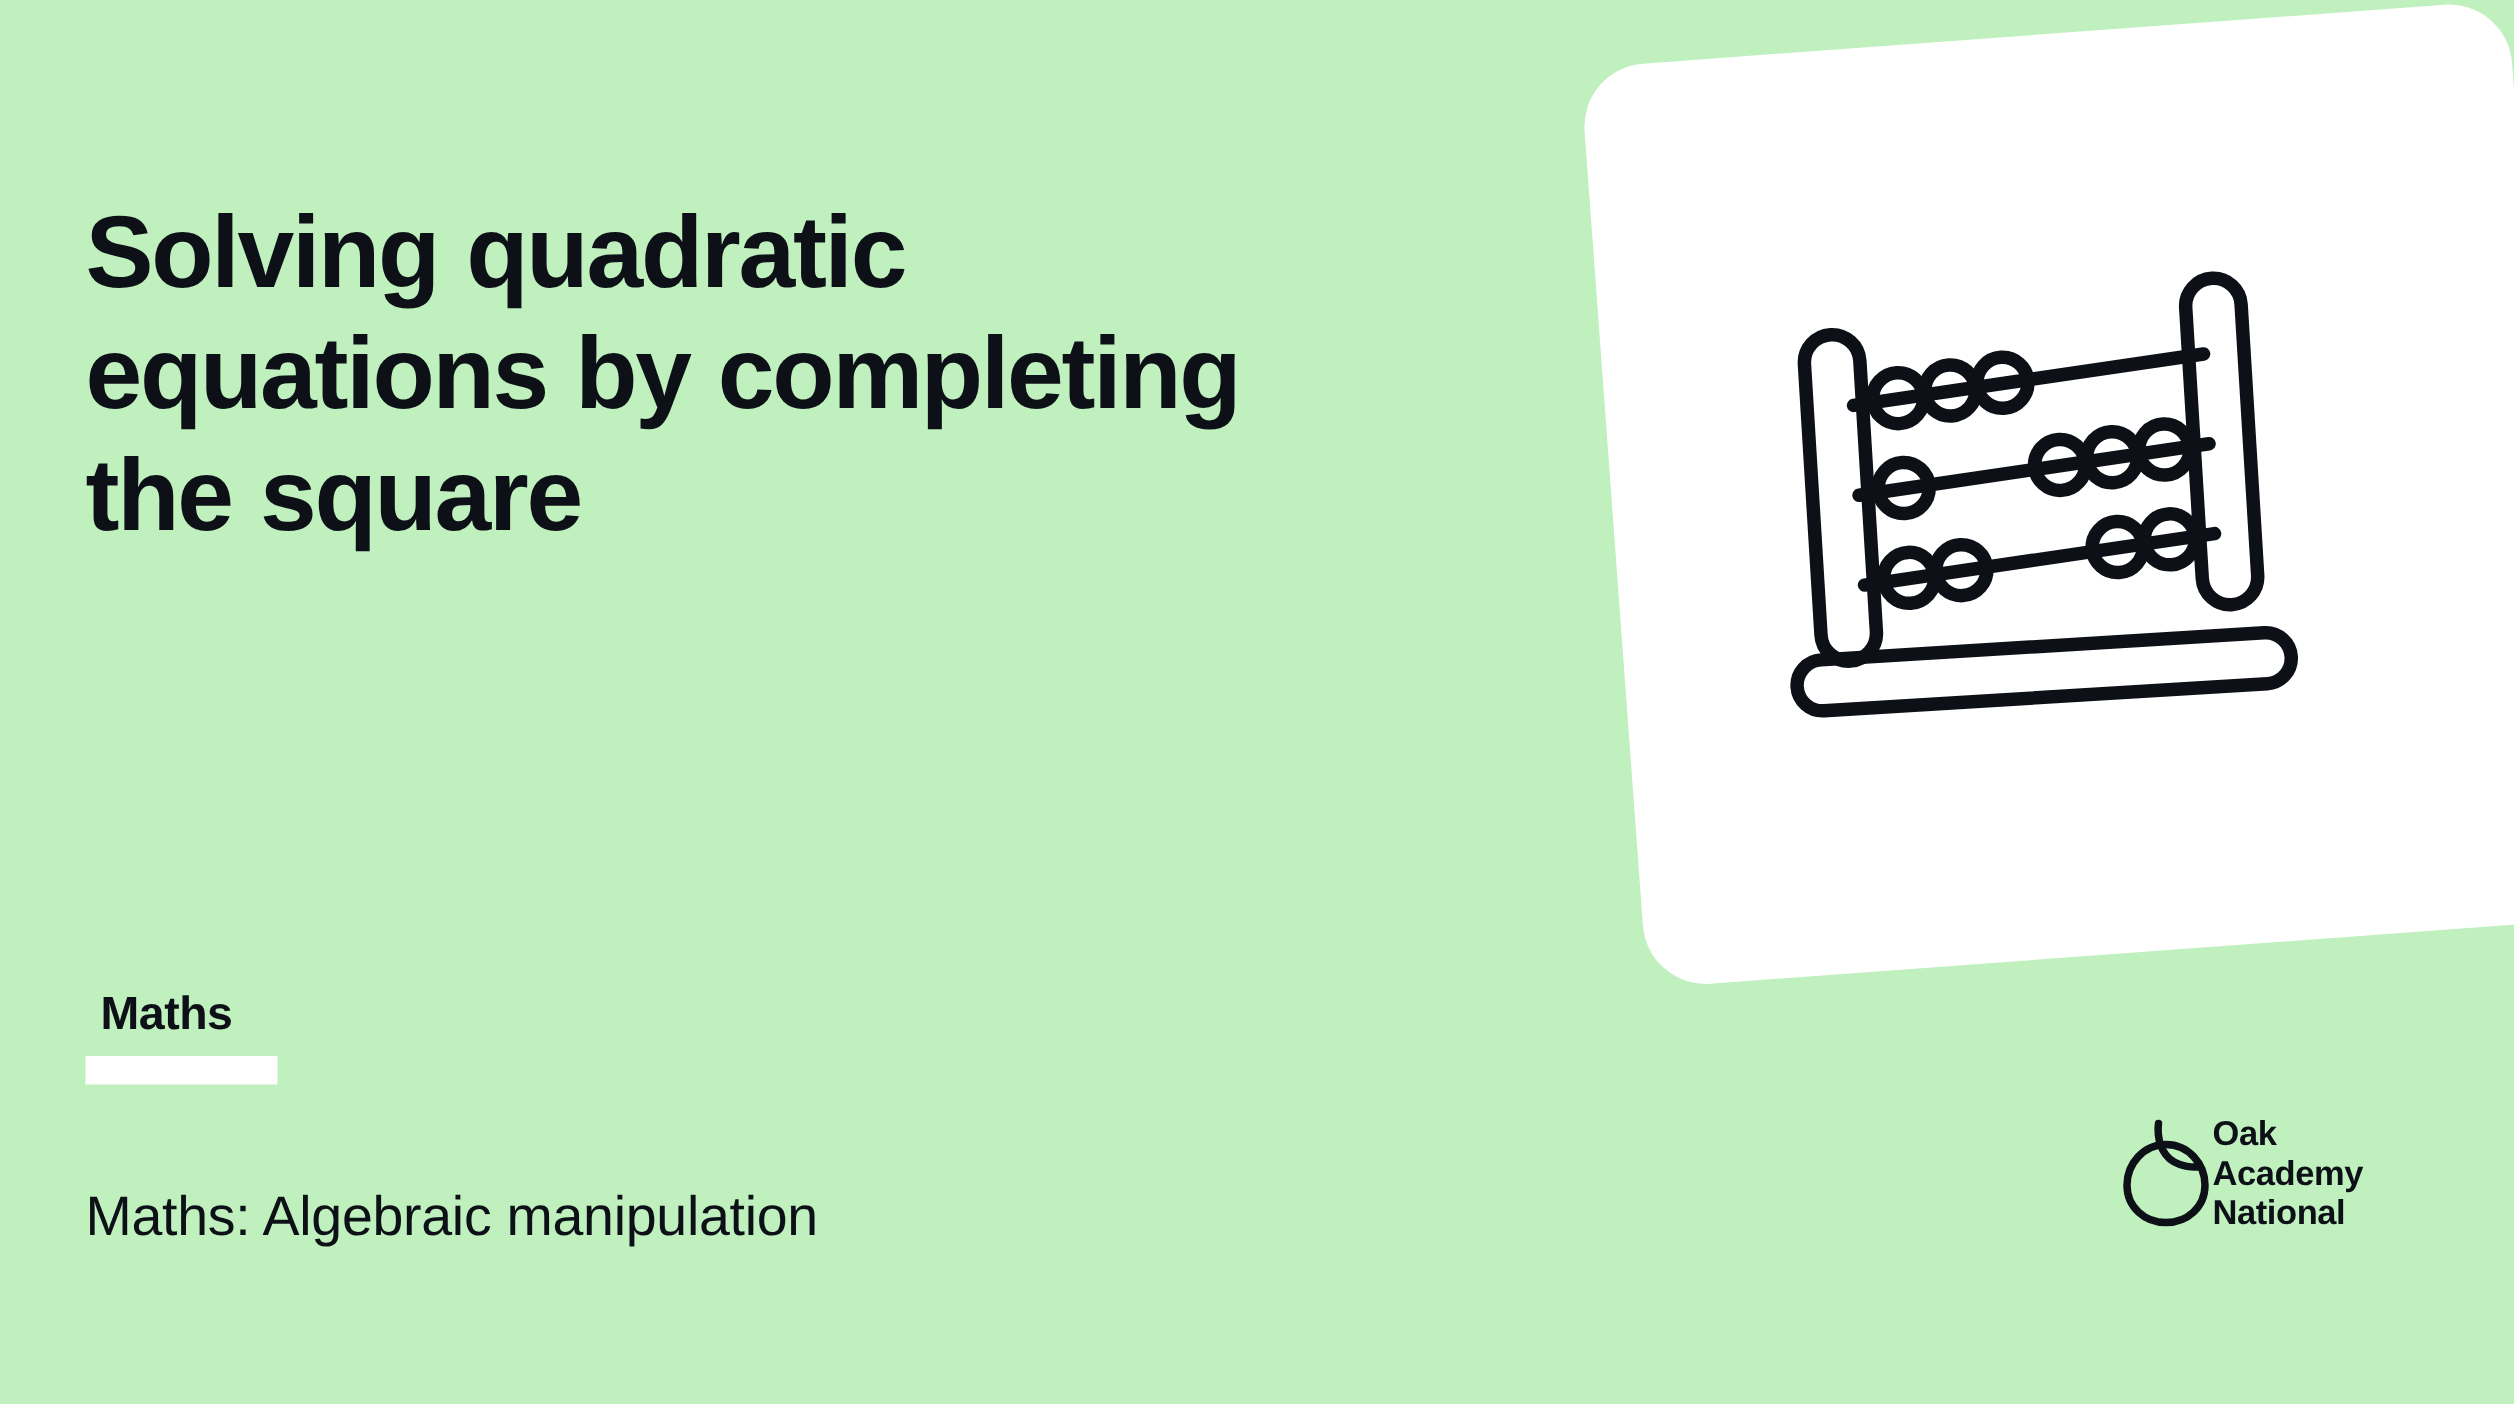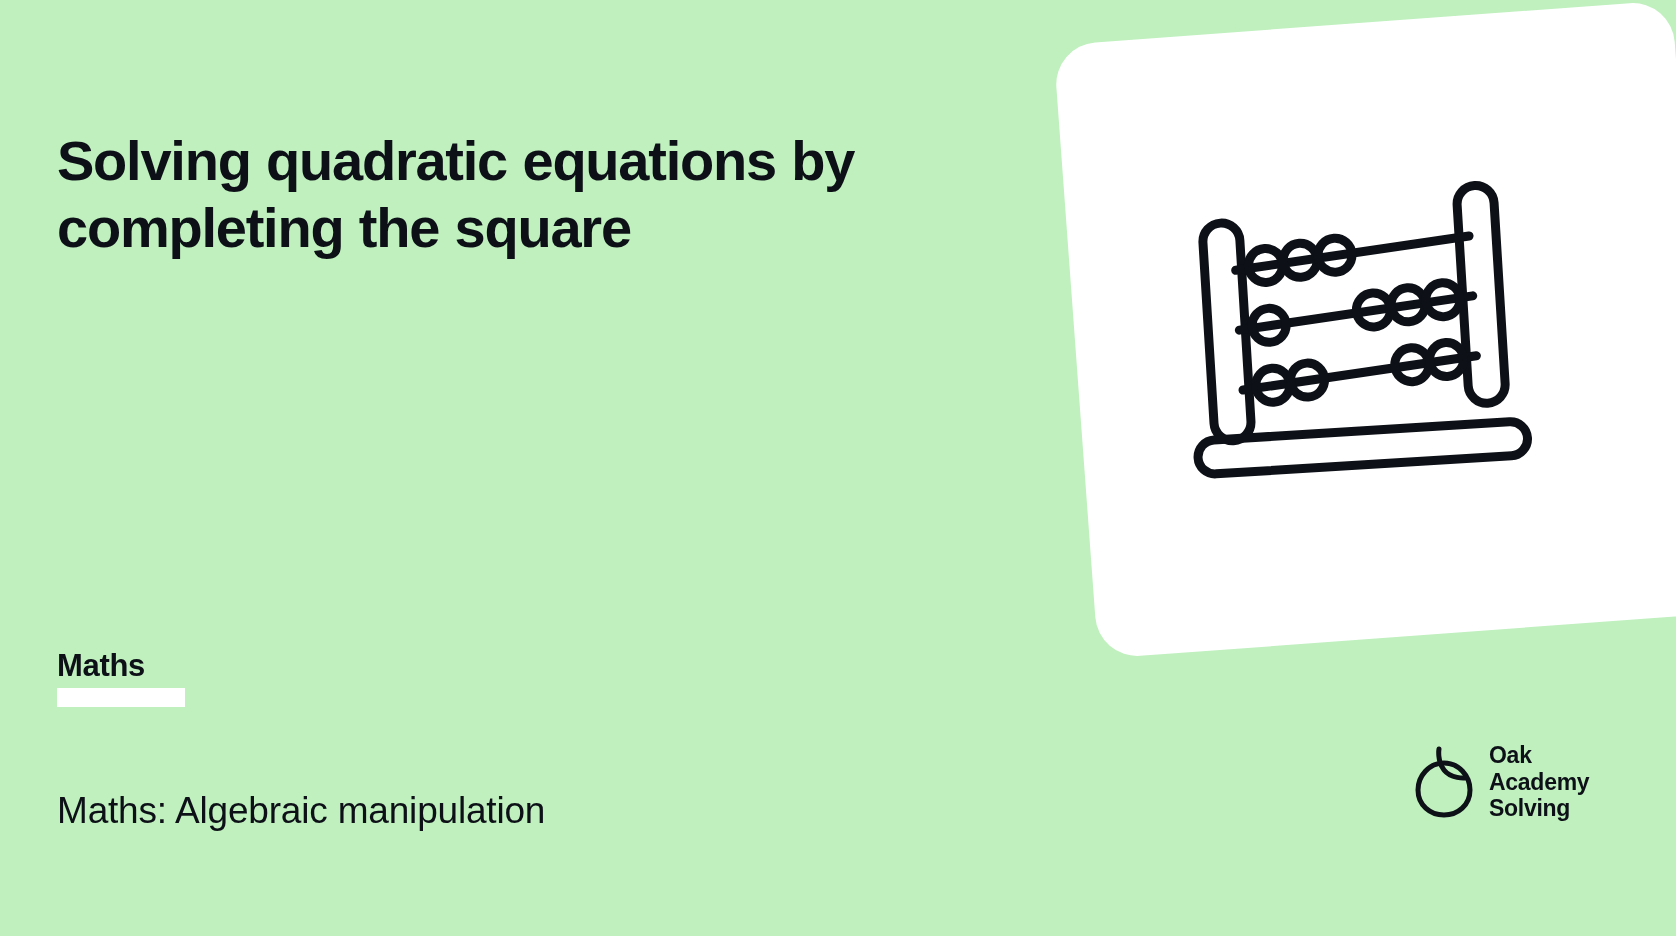--- a/index.html
+++ b/index.html
@@ -55,36 +55,36 @@
     overflow: visible;
   }
 
   
   .title {
     position: absolute;
     left: 57px;
     top: 128px;
     width: 840px;
     margin: 0;
-    font-size: 56px;
+    font-size: 68px;
     line-height: 1.19;
     font-weight: 700;
     letter-spacing: -0.022em;
     color: #0d1117;
     word-spacing: 0.02em;
   }
 
   
   .subject-block {
     position: absolute;
     left: 57px;
     top: 648px;
   }
   .subject {
-    margin: 0;
+    margin: 10px;
     font-size: 31px;
     font-weight: 700;
     letter-spacing: -0.01em;
     color: #0d1117;
     line-height: 1.15;
   }
   .subject-underline {
     margin-top: 4px;
     width: 128px;
     height: 19px;
@@ -106,21 +106,20 @@
   .unit .unit-label { font-weight: 400; }
   .unit .unit-value { font-weight: 400; }
 
   
   .logo {
     position: absolute;
     left: 1413px;
     top: 742px;
     display: flex;
     align-items: center;
-    gap: 14px;
   }
   .logo-mark { width: 62px; height: 74px; display: block; }
   .logo-text {
     font-size: 23px;
     font-weight: 700;
     line-height: 1.16;
     letter-spacing: -0.012em;
     color: #0d1117;
   }
   .logo-text span { display: block; }
@@ -177,17 +176,17 @@
   </p>
 
   <div class="logo">
     <svg class="logo-mark" viewBox="0 0 62 74" xmlns="http://www.w3.org/2000/svg" fill="none" stroke="#0d1117" stroke-width="5" stroke-linecap="round" stroke-linejoin="round">
       <path d="M31 18 C16 18 5 31 5 45 C5 60 17 70 31 70 C45 70 57 60 57 45 C57 31 46 18 31 18 Z"></path>
       <path d="M26 4 C26 4 24 16 31 25 C38 34 52 33 52 33"></path>
     </svg>
     <div class="logo-text">
       <span>Oak</span>
       <span>Academy</span>
-      <span>Solving</span>
+      <span>National</span>
     </div>
   </div>
 
 </div>
 
 </body></html>

